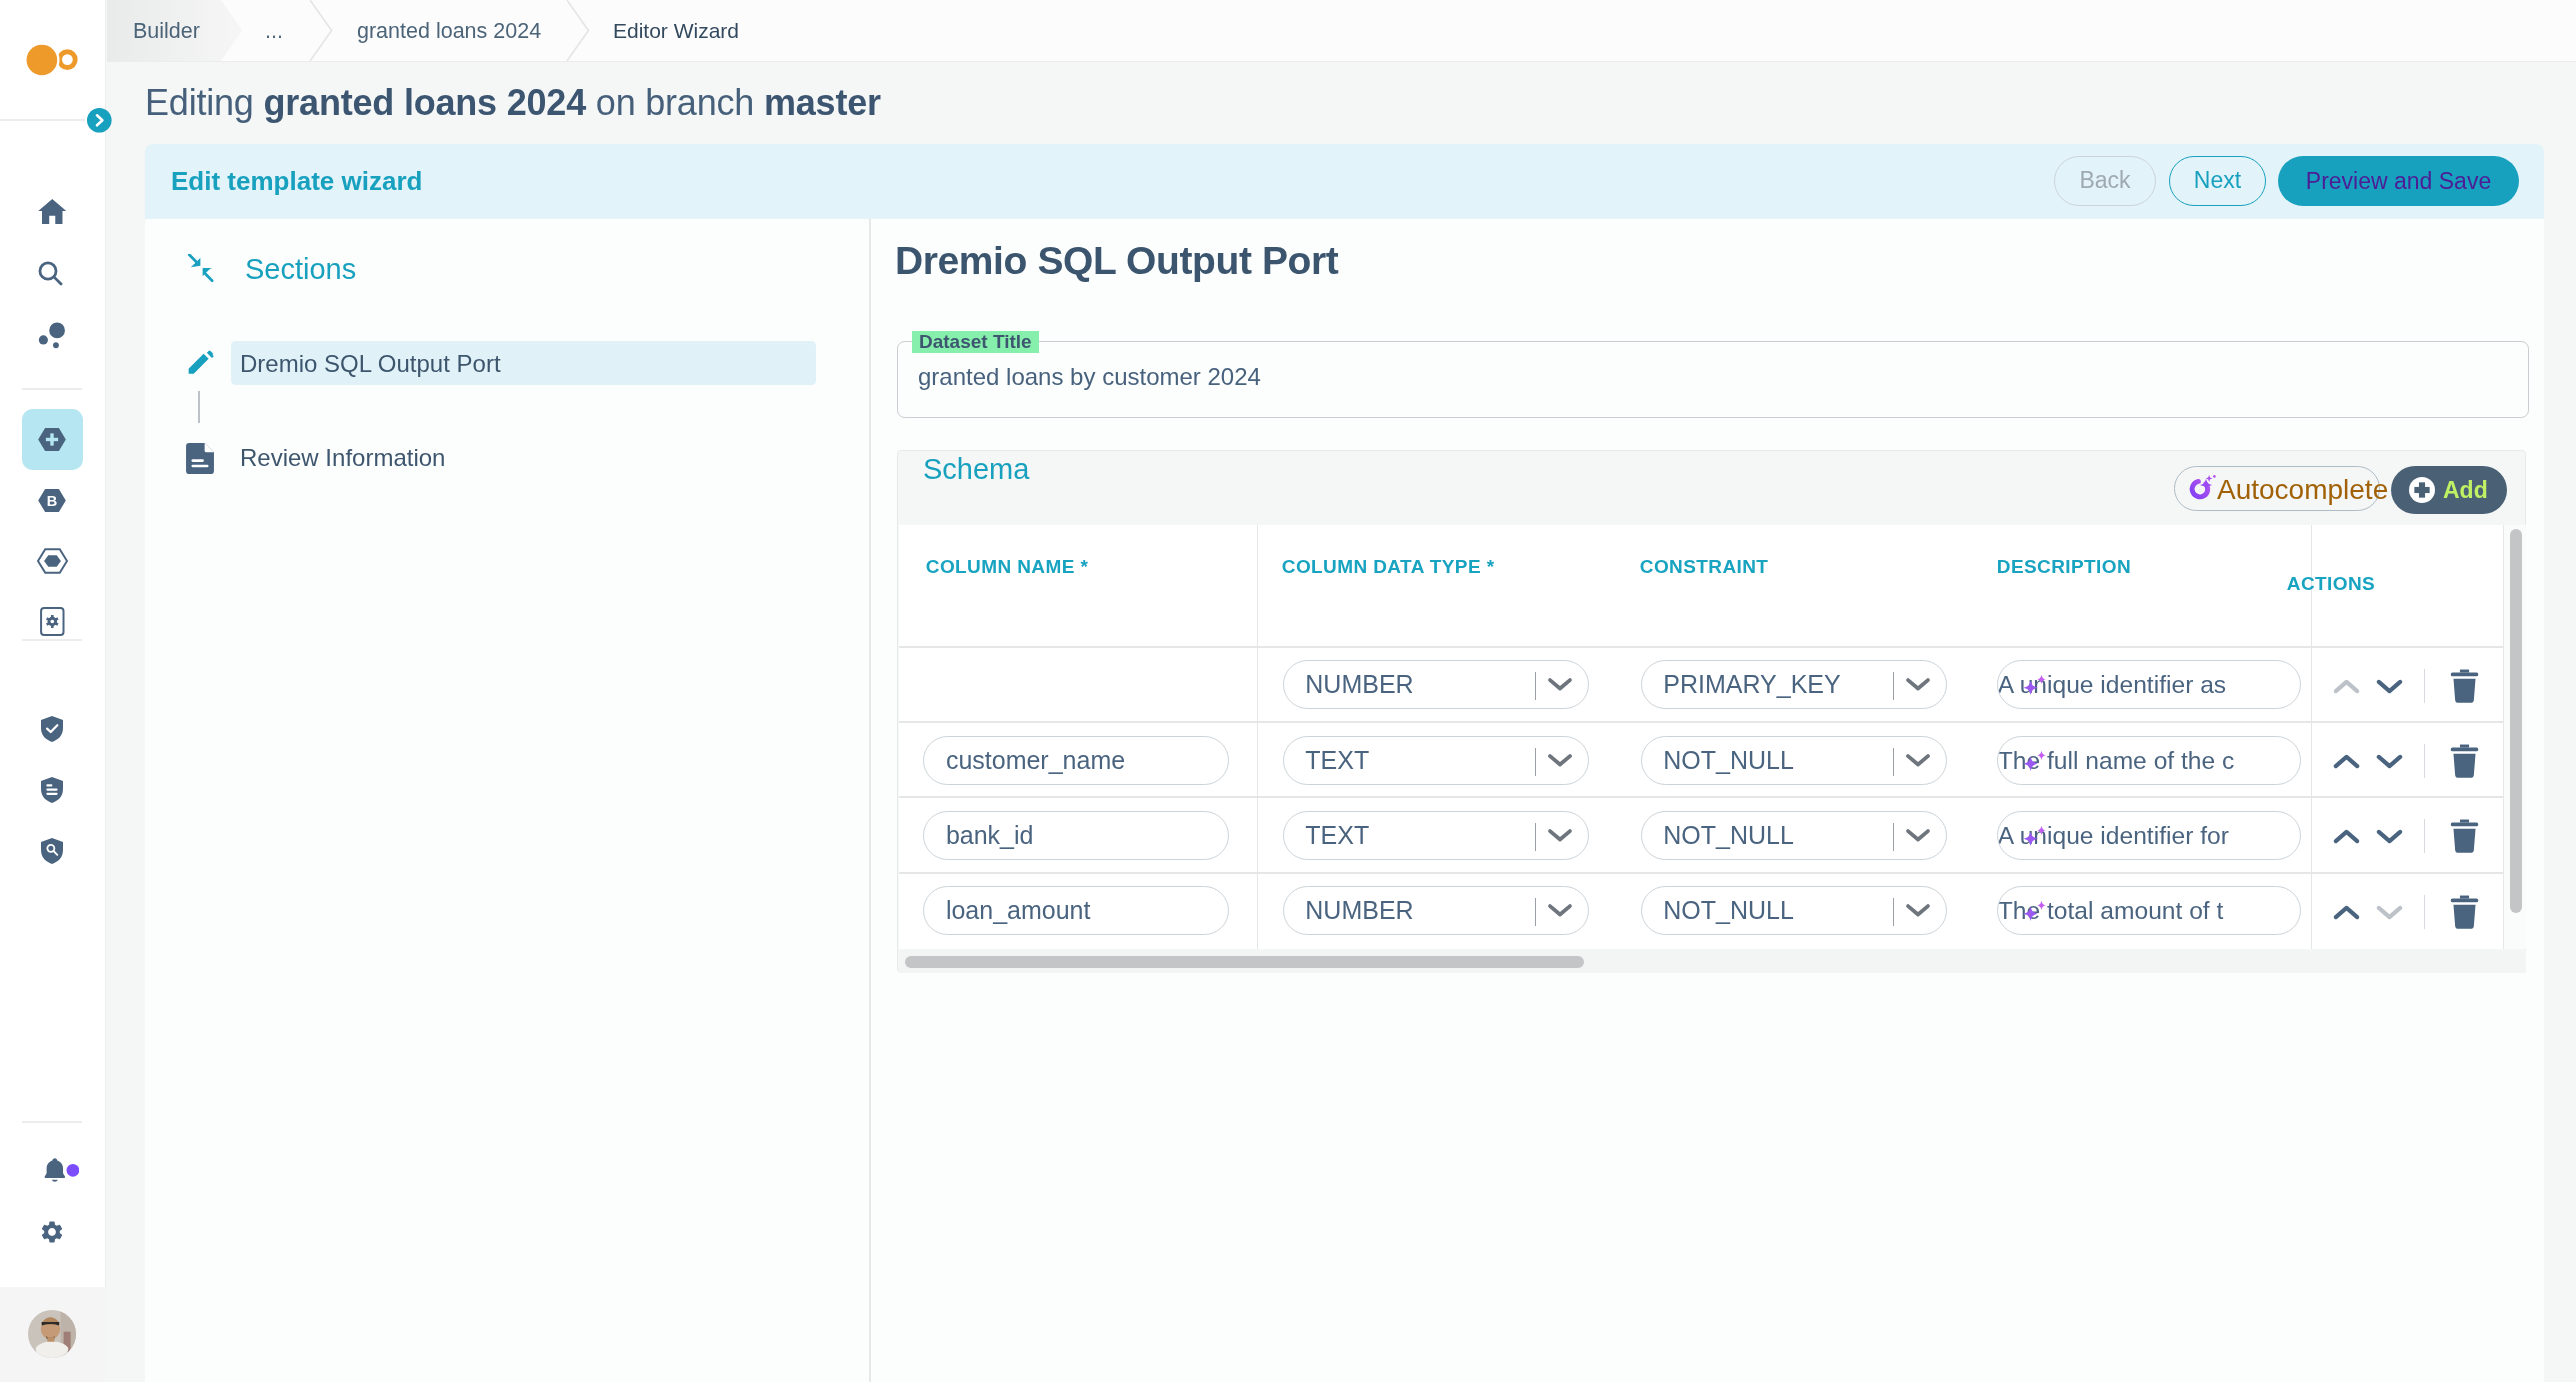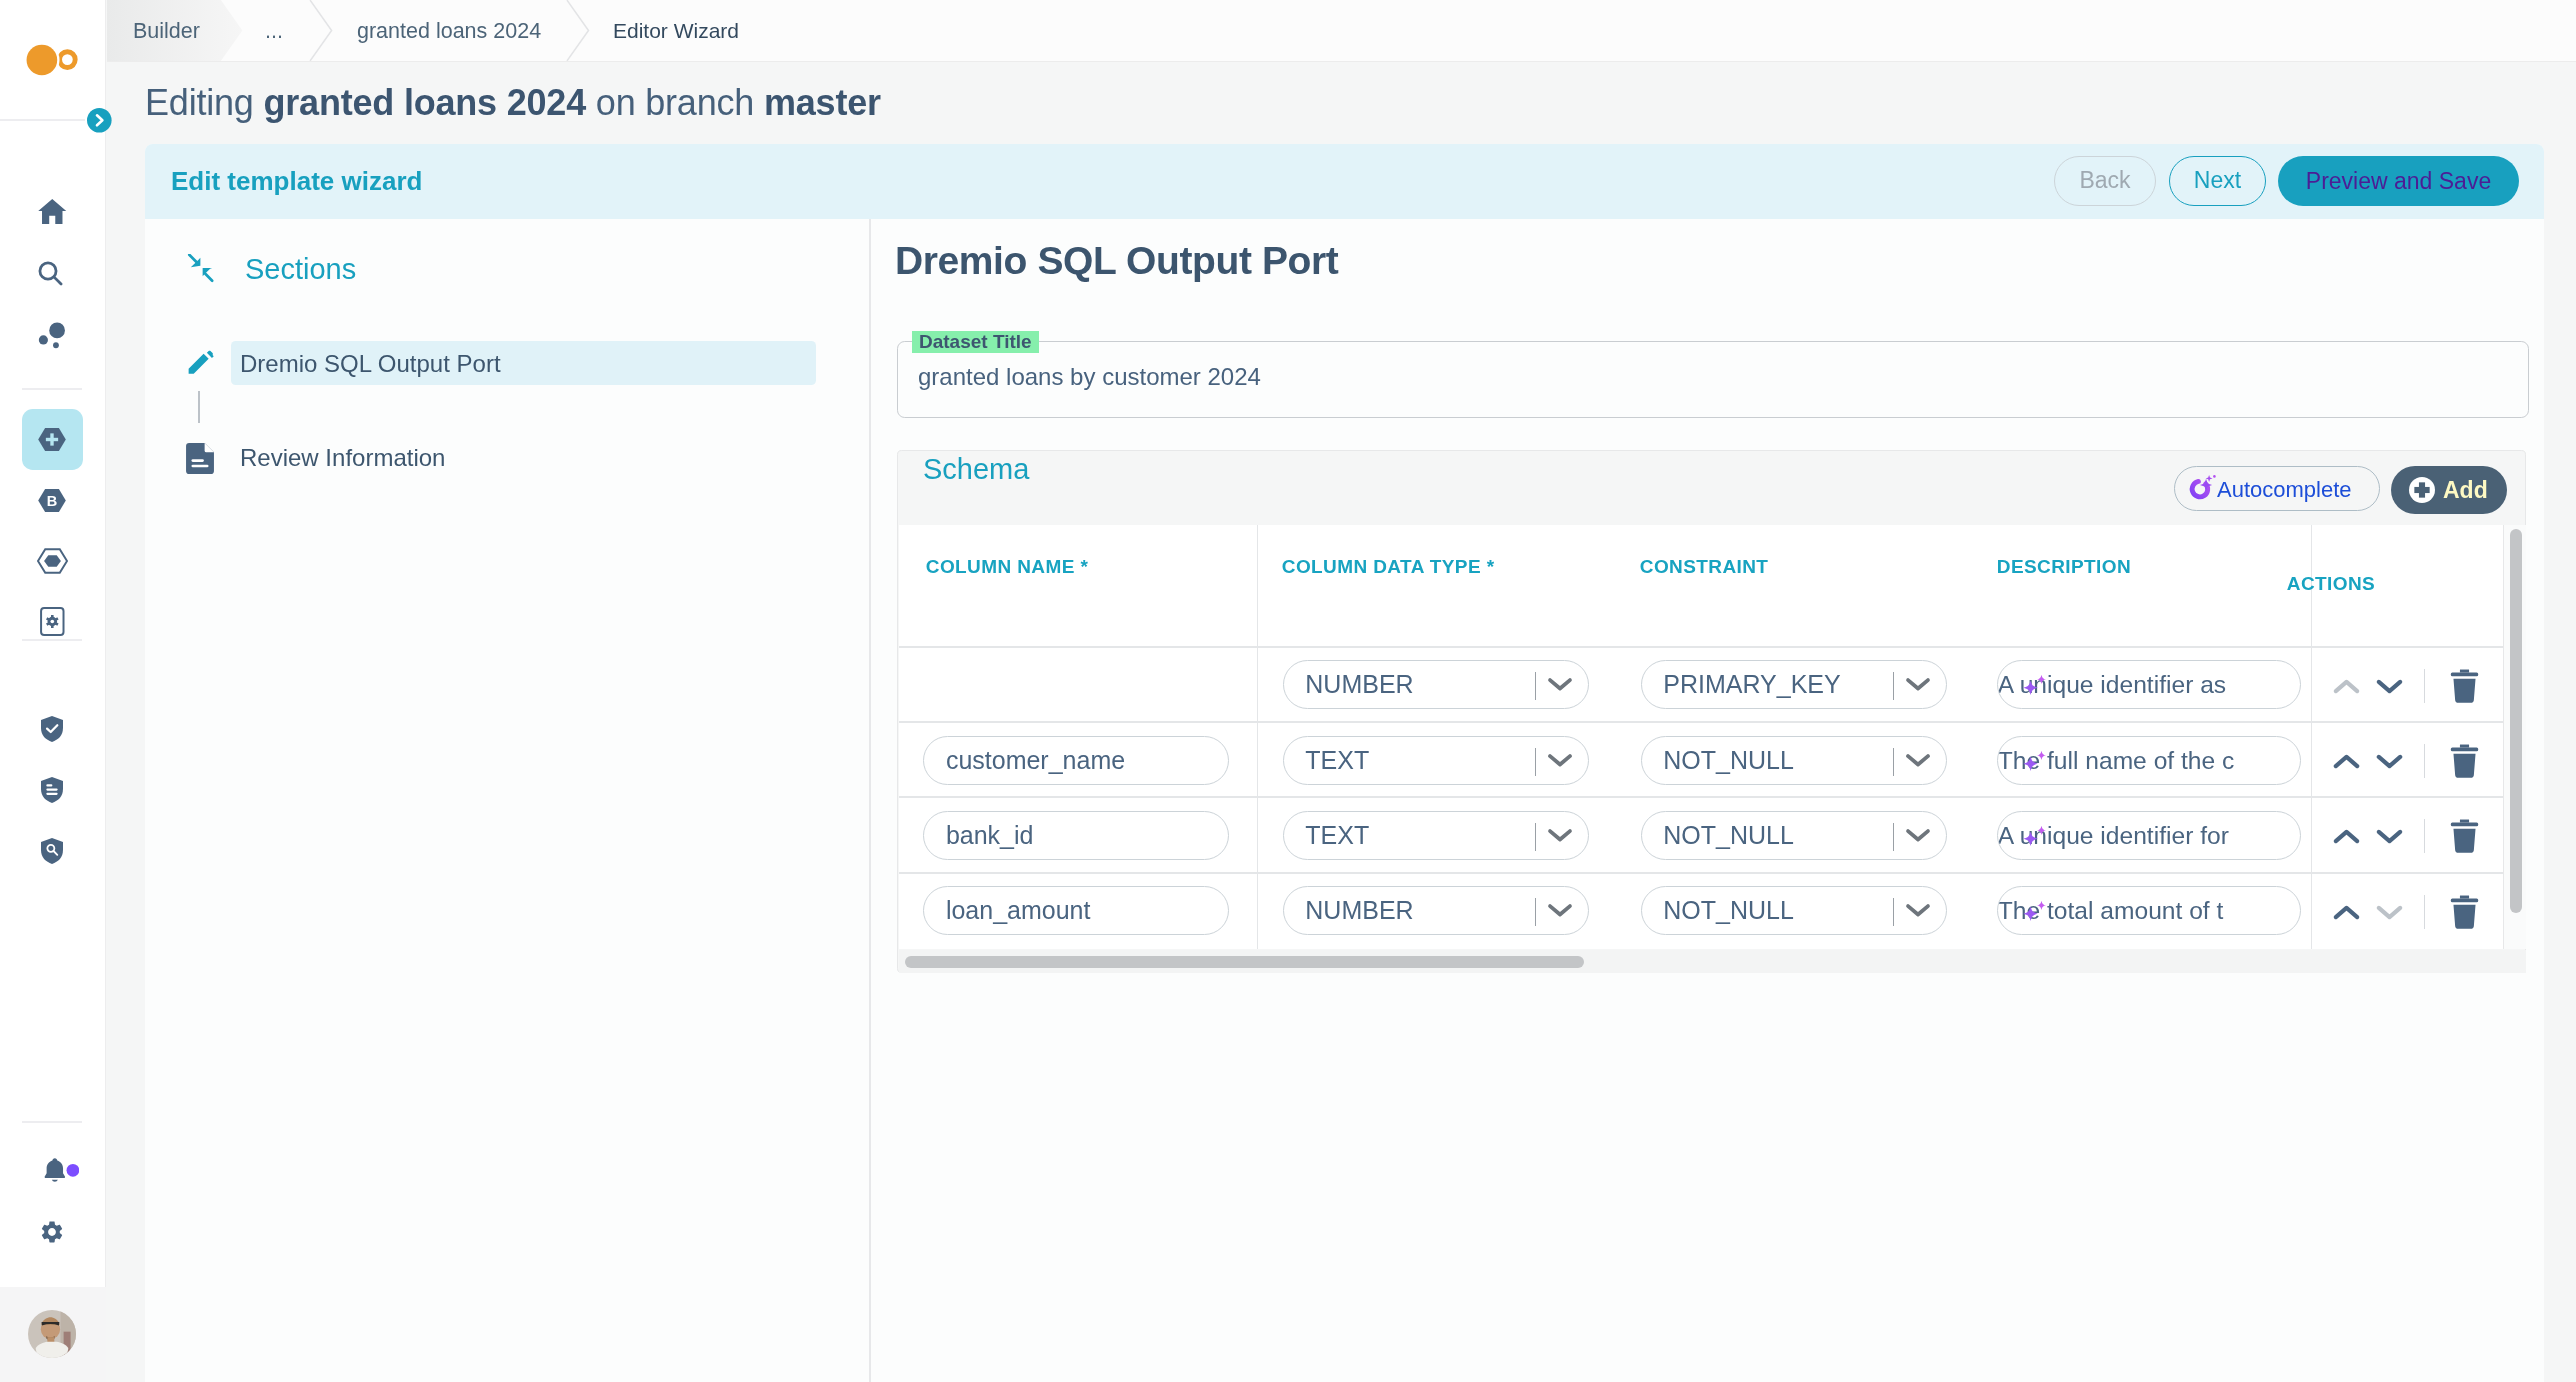--- a/index.html
+++ b/index.html
@@ -42,23 +42,23 @@
   #h1 { left:895px; top:239px; font-size:39px; font-weight:bold; color:#3c556e; letter-spacing:-0.4px; }
 
   #fieldset { left:897px; top:341px; width:1632px; height:77px; border:1.5px solid #c9cdd1; border-radius:7.7px; }
   #fs-label { left:912px; top:331px; padding:0 7px; background:#86efac; font-size:19px; font-weight:bold; color:#3e5670; }
   #fs-text { left:918px; top:341px; height:77px; line-height:71px; font-size:24px; color:#48627e; }
 
   
   #panel { left:897px; top:450px; width:1629px; height:523px; background:#f5f6f6; border:0.8px solid #e7e8e9; border-radius:4.6px; }
   #schema-title { left:25px; top:2px; font-size:29px; color:#18a0bf; }
   #auto-btn { left:1276px; top:15.4px; width:206px; height:45px; border:1.5px solid #aebdc6; border-radius:23px; }
-  #auto-txt { left:42px; top:0; height:42px; line-height:45px; font-size:22px; color:#1d4ed8; }
+  #auto-txt { left:42px; top:0; height:42px; line-height:45px; font-size:28px; color:#a16207; }
   #add-btn { left:1493px; top:15.4px; width:116px; height:48px; background:#4a6175; border-radius:24px; }
-  #add-txt { left:52px; top:0; height:58px; line-height:48px; font-size:23px; font-weight:600; color:#fef9c3; }
+  #add-txt { left:52px; top:0; height:58px; line-height:48px; font-size:23px; font-weight:600; color:#bef264; }
 
   #table { left:0.8px; top:74px; width:1604px; height:424px; background:#ffffff; overflow:hidden; }
   .colline { position:absolute; top:0; width:1.5px; height:424px; background:#e4e6e8; }
   .rowline { position:absolute; left:0; width:1604px; height:1.5px; background:#e4e6e8; }
   .th { position:absolute; font-size:19px; font-weight:bold; color:#18a3c1; letter-spacing:0.4px; }
   .pill { position:absolute; height:49px; border:1.5px solid #ccd3d8; border-radius:24.6px; background:#fff; font-size:25px; color:#4a6480; line-height:46px; white-space:nowrap; overflow:hidden; }
   .pill .pt { margin-left:21.5px; }
   .seldiv { position:absolute; top:10.8px; width:1.5px; height:28px; background:#9aa0a6; }
 
   

